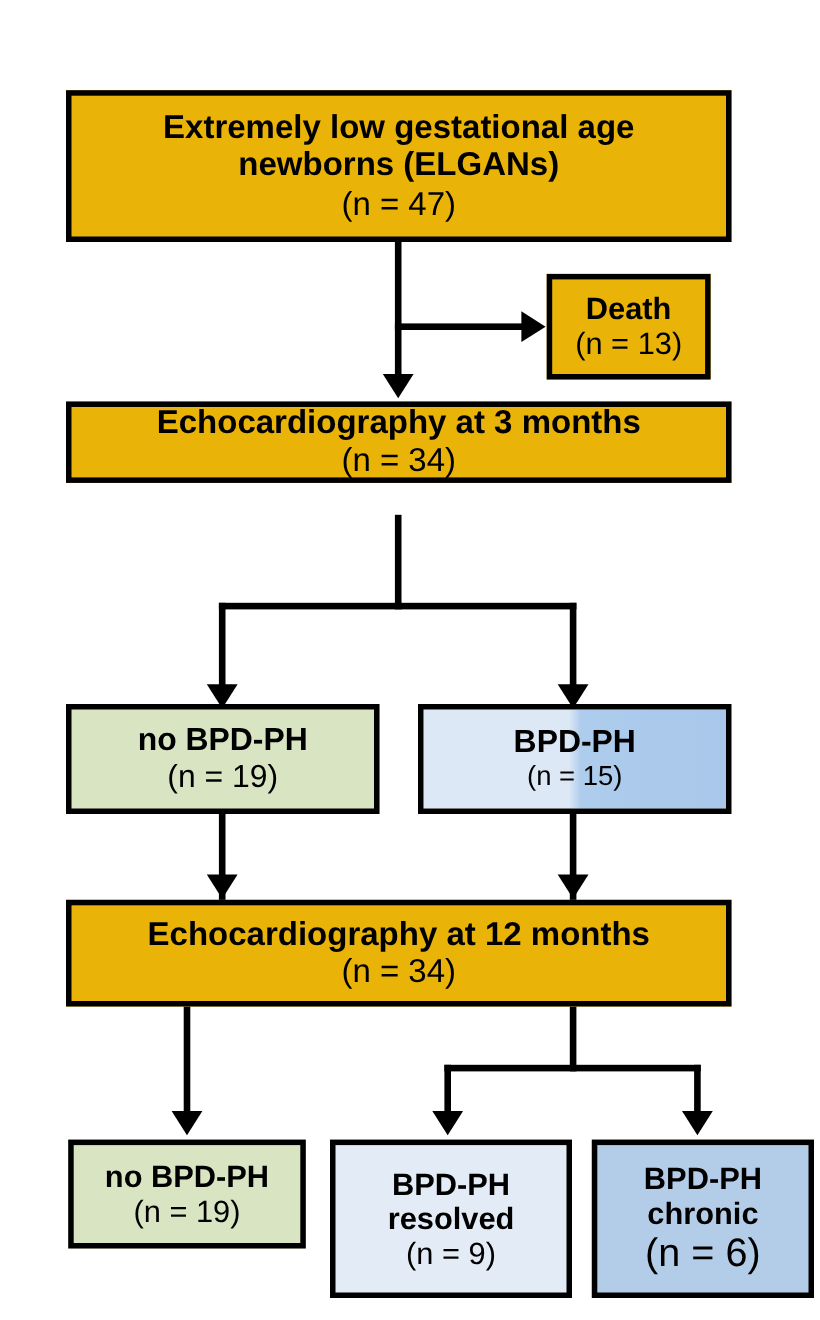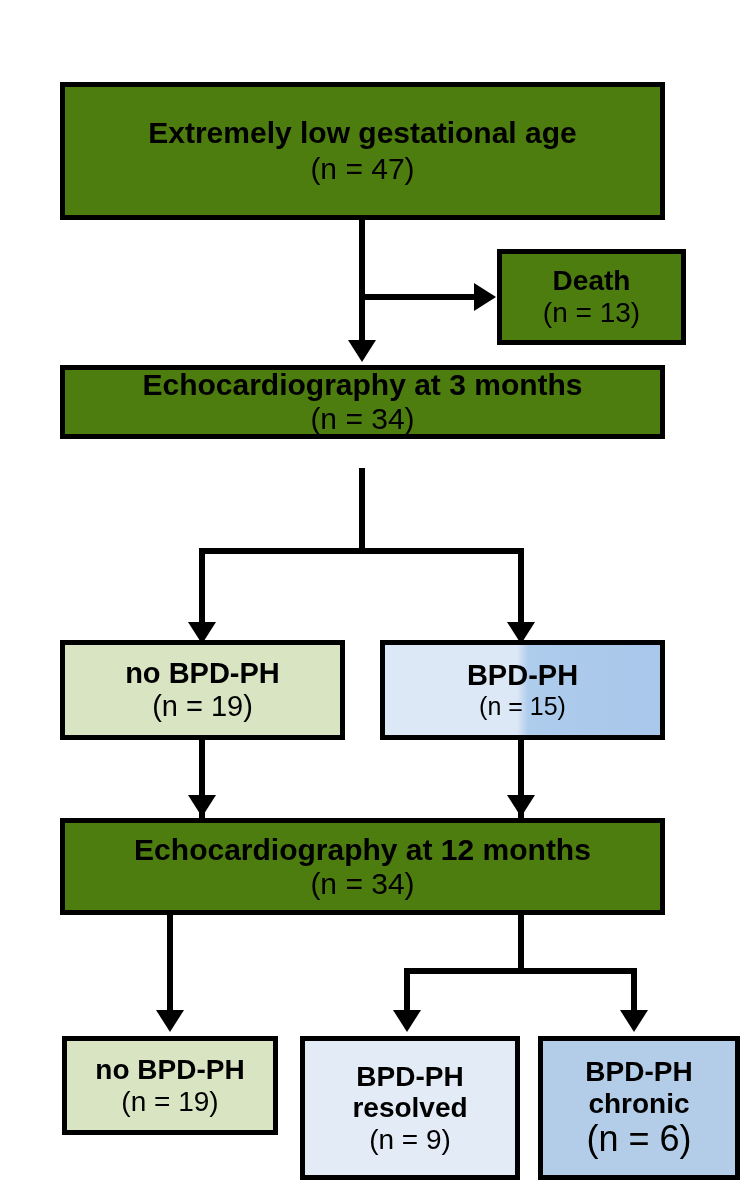--- a/index.html
+++ b/index.html
@@ -30,21 +30,21 @@
     color: #1a1a1a;
     letter-spacing: -0.3px;
     white-space: nowrap;
   }
 
   
   .node {
     position: absolute;
     box-sizing: border-box;
     border: 5px solid #000000;
-    background: #4d7c0f;
+    background: #eab308;
     display: flex;
     flex-direction: column;
     align-items: center;
     justify-content: center;
     text-align: center;
     color: #000000;
     line-height: 1.13;
     z-index: 3;
   }
   .node .ln {
@@ -59,21 +59,21 @@
   }
 
   
   #node-elgans {
     left: 60px; top: 82px; width: 605px; height: 138px;
     font-size: 30px;
   }
   #node-elgans .cnt { font-size: 30px; margin-top: 2px; }
 
   #node-death {
-    left: 497px; top: 249px; width: 189px; height: 96px;
+    left: 497px; top: 249px; width: 149px; height: 96px;
     font-size: 28px;
   }
   #node-death .cnt { font-size: 28px; }
 
   #node-echo3 {
     left: 60px; top: 365px; width: 605px; height: 74px;
     font-size: 30px;
   }
   #node-echo3 .cnt { font-size: 30px; }
 
@@ -173,20 +173,21 @@
 
   <div class="conn vline" style="left:518px; top:915px; height:59px;"></div>
   <div class="conn hline" style="left:404px; top:968px; width:233px;"></div>
   <div class="conn vline" style="left:404px; top:968px; height:55px;"></div>
   <div class="arrow" style="left:393px; top:1010px;"></div>
   <div class="conn vline" style="left:631px; top:968px; height:55px;"></div>
   <div class="arrow" style="left:620px; top:1010px;"></div>
 
   <div class="node" id="node-elgans">
     <span class="ln ttl">Extremely low gestational age</span>
+    <span class="ln ttl">newborns (ELGANs)</span>
     <span class="ln cnt">(n = 47)</span>
   </div>
 
   <div class="node" id="node-death">
     <span class="ln ttl">Death</span>
     <span class="ln cnt">(n = 13)</span>
   </div>
 
   <div class="node" id="node-echo3">
     <span class="ln ttl">Echocardiography at 3 months</span>

